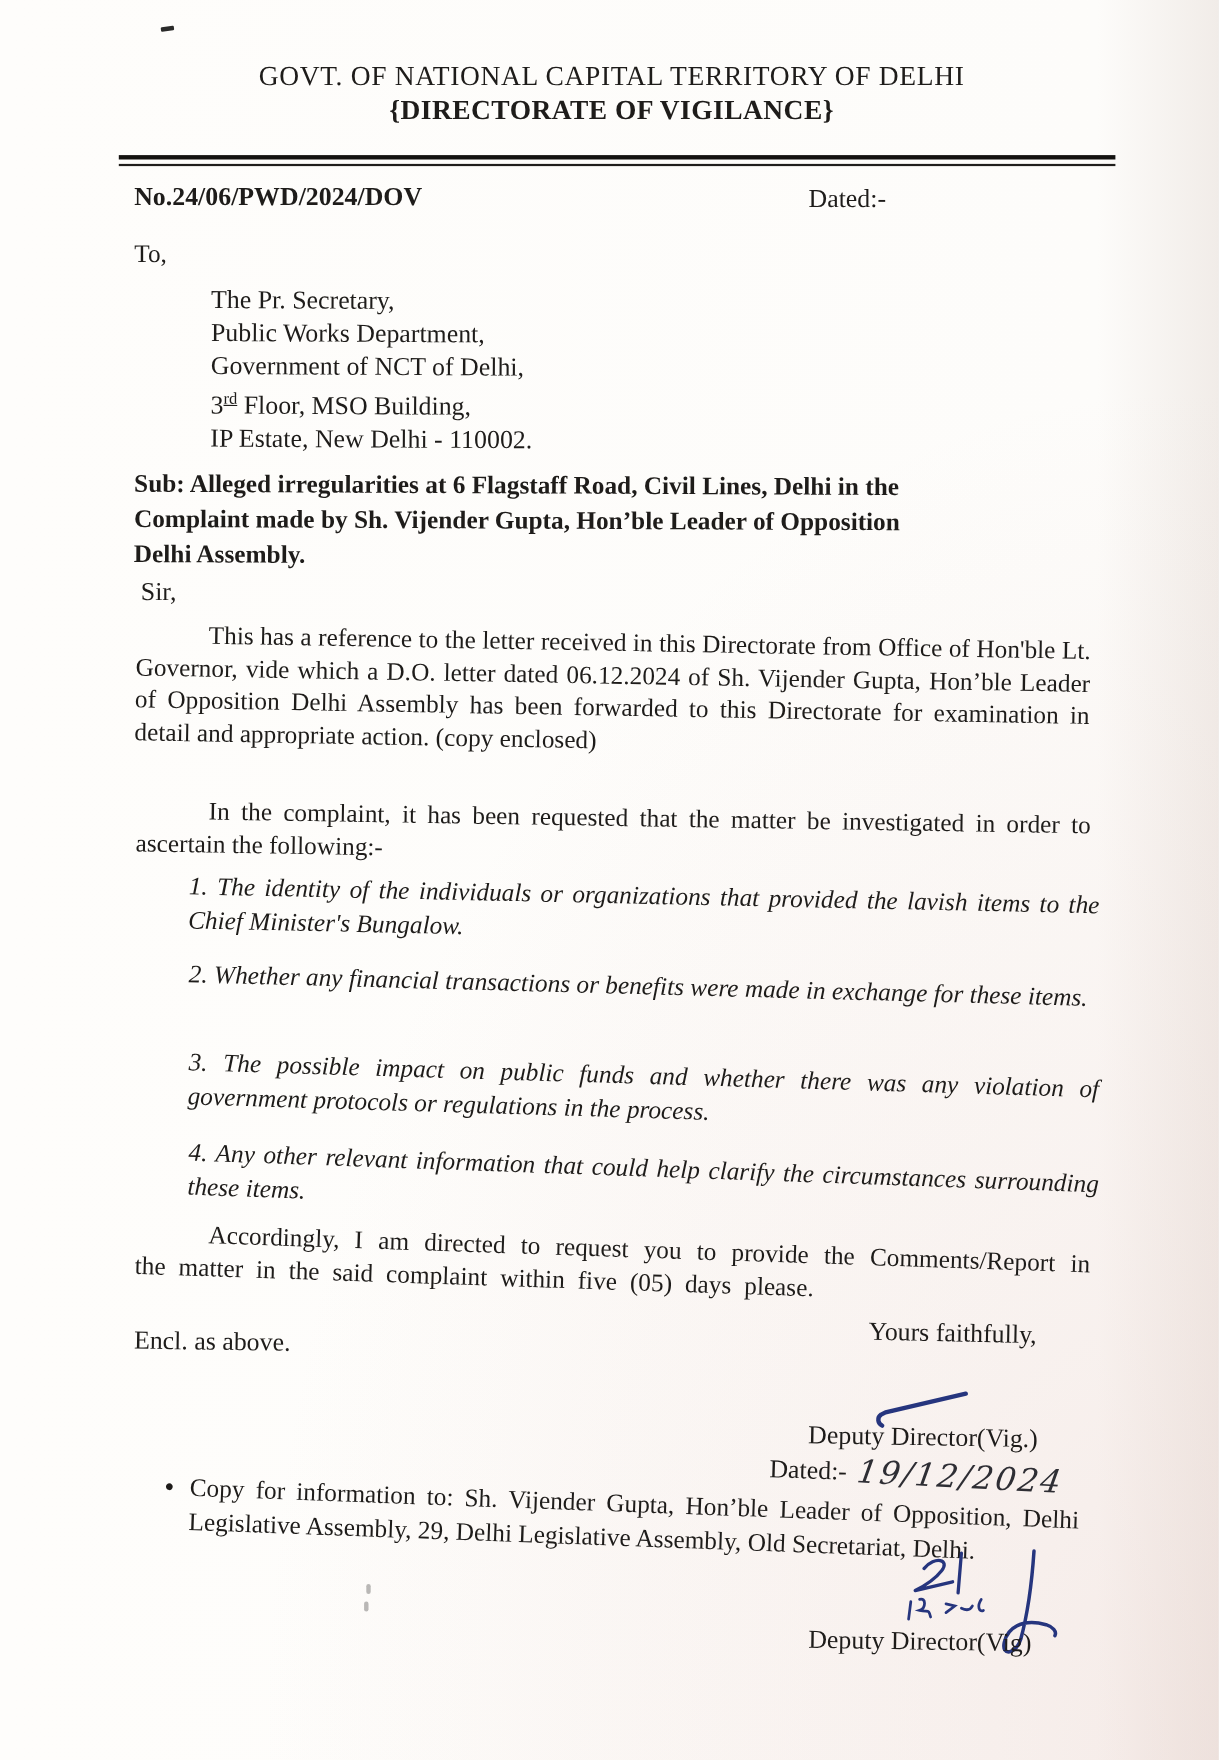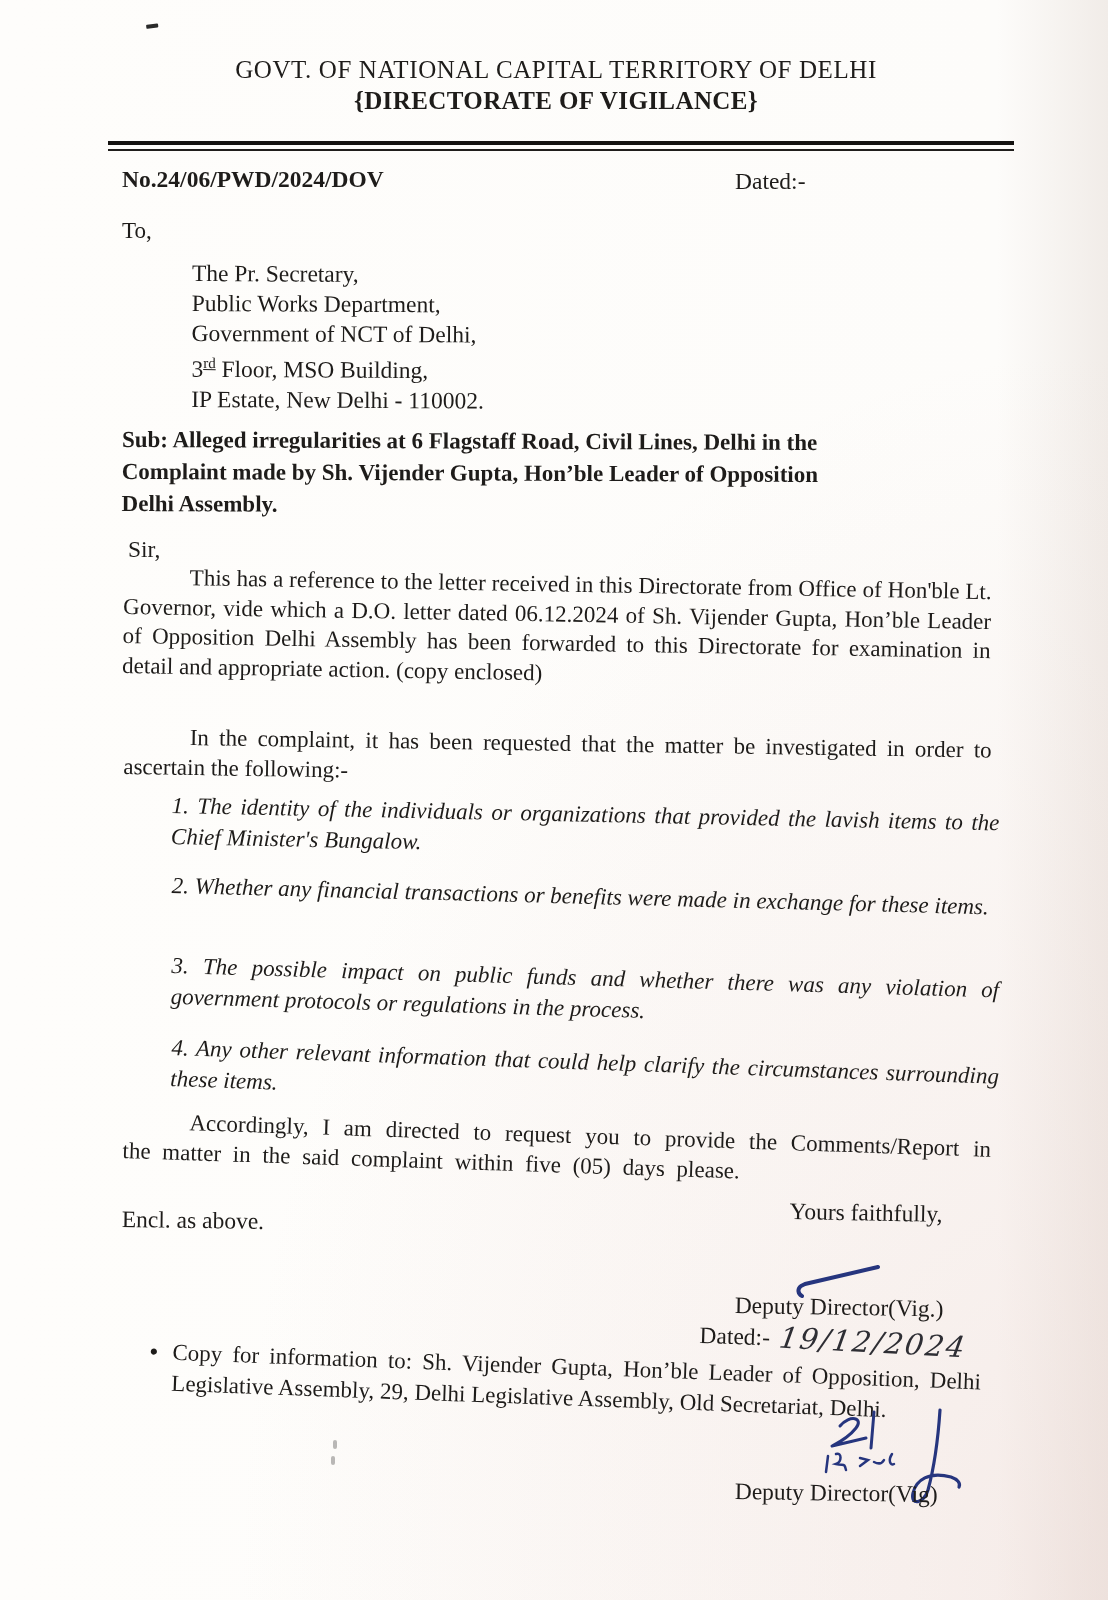--- a/index.html
+++ b/index.html
@@ -23,21 +23,21 @@
   .rule{top:141px;left:108px;width:906px;height:4px;
         border-top:4px solid #141210;border-bottom:2px solid #201e1c;}
   .refrow{top:166px;left:122px;width:870px;font-size:23.5px;}
   .refno{position:absolute;left:0;top:0;font-weight:bold;}
   .dated{position:absolute;left:613px;top:2px;}
   .to{top:218px;left:122px;font-size:23px;}
   .addr{top:258px;left:192px;font-size:23.5px;line-height:30px;transform:rotate(0.3deg);}
   sup{font-size:15px;text-decoration:underline;}
   .subject{top:424px;left:122px;width:872px;font-size:23px;font-weight:700;
            line-height:32px;transform:rotate(0.25deg);}
-  .sir{top:536px;left:128px;font-size:23.5px;}
+  .sir{top:525px;left:128px;font-size:23.5px;}
   .body-par{font-size:23px;line-height:29.5px;text-align:justify;}
   .p1{top:562px;left:124px;width:868px;text-indent:66px;transform:rotate(1deg);}
   .p2{top:722px;left:124px;width:868px;text-indent:66px;transform:rotate(0.9deg);}
   .list-item{left:172px;width:828px;font-size:23px;font-style:italic;
              line-height:31px;text-align:justify;}
   .li1{top:790px;transform:rotate(1.2deg);}
   .li2{top:870px;transform:rotate(1.5deg);}
   .li3{top:950px;transform:rotate(1.7deg);}
   .li4{top:1032px;transform:rotate(2deg);}
   .p3{top:1106px;left:124px;width:868px;text-indent:66px;

